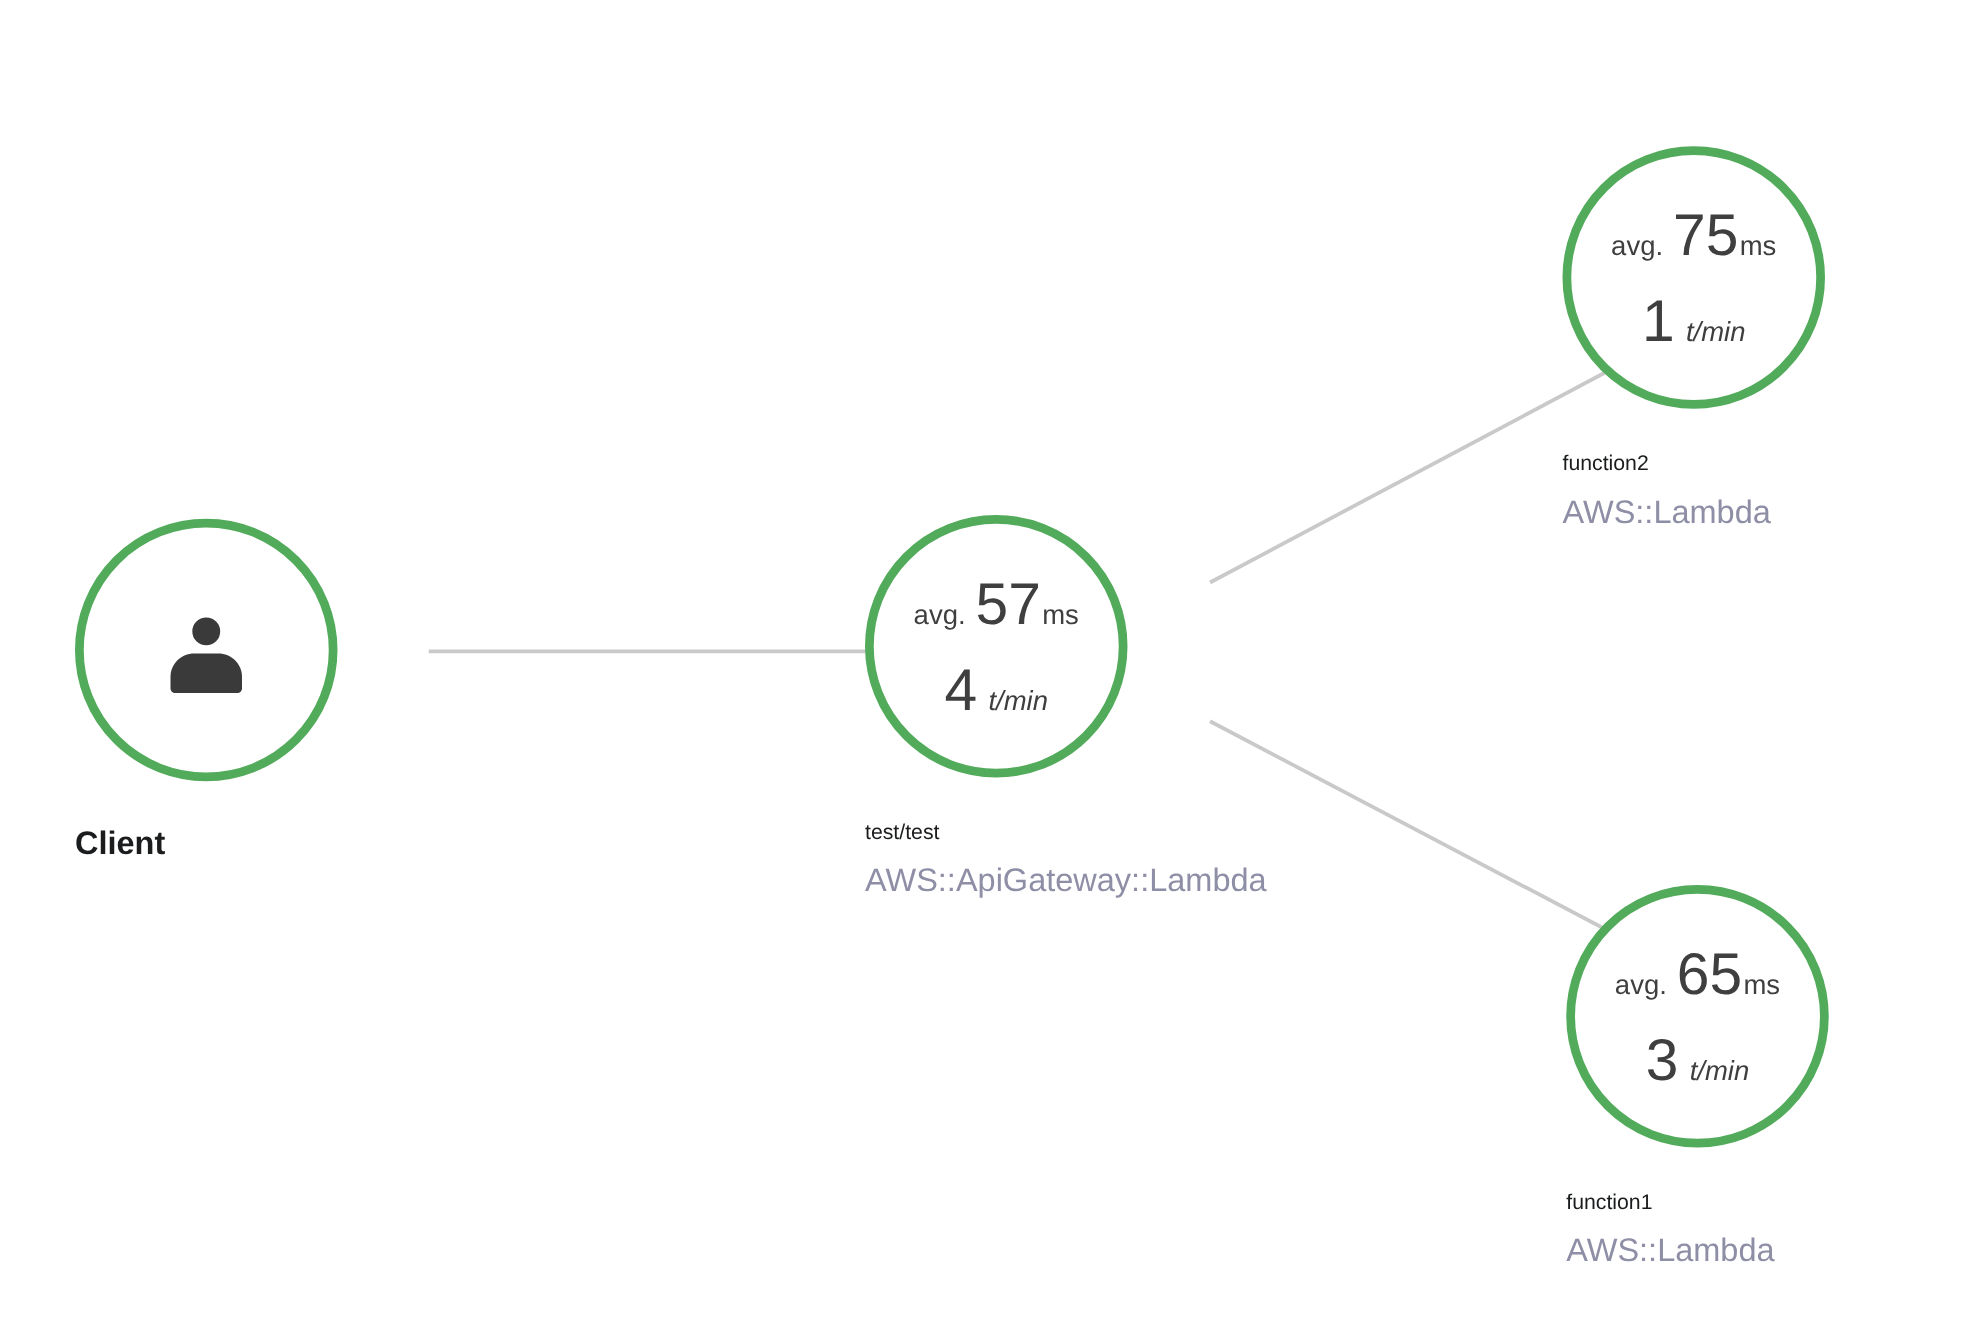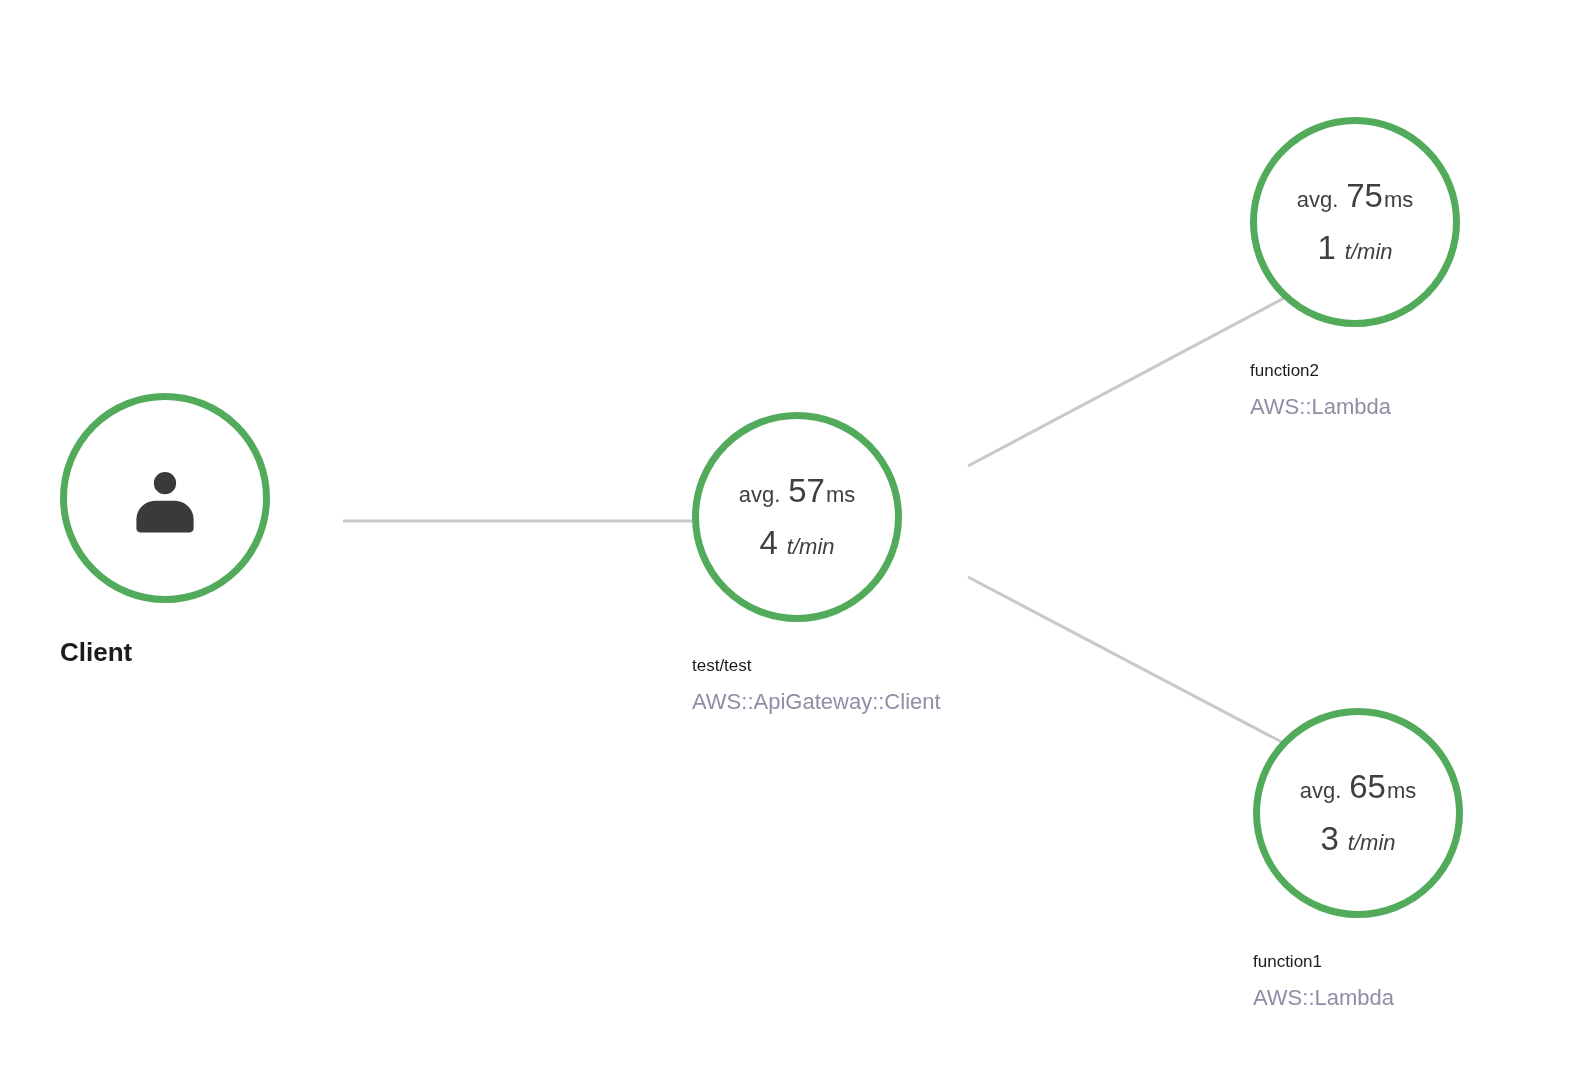--- a/index.html
+++ b/index.html
@@ -50,38 +50,38 @@
   .metric-line {
     display: flex;
     align-items: baseline;
     color: #3f3f3f;
     white-space: pre;
   }
   .metric-small {
     font-size: 22px;
   }
   .metric-big {
-    font-size: 33px;
+    font-size: 47px;
   }
   .unit-ms { margin-left: 1px; }
   .unit-rate { margin-left: 9px; font-style: italic; }
   .prefix-avg { margin-right: 8px; }
   .node-title {
     margin-top: 34px;
     font-size: 17px;
     color: #1a1c1e;
     text-align: center;
   }
   .node-title.bold {
     font-weight: 700;
     font-size: 26px;
   }
   .node-type {
     margin-top: 13px;
-    font-size: 22px;
+    font-size: 26px;
     color: #8e8ea6;
     text-align: center;
   }
   .person-icon-wrap {
     display: flex;
     align-items: center;
     justify-content: center;
   }
 </style>
 </head>
@@ -93,21 +93,21 @@
     <defs>
       <marker id="arrow" viewBox="0 0 10 10" refX="8.5" refY="5" markerWidth="8" markerHeight="7" orient="auto-start-reverse">
         <path d="M0 0 L10 5 L0 10 z" fill="#a3a3a3"></path>
       </marker>
     </defs>
     <line x1="343" y1="521" x2="732" y2="521" marker-end="url(#arrow)"></line>
     <line x1="968" y1="466" x2="1303" y2="288" marker-end="url(#arrow)"></line>
     <line x1="968" y1="577" x2="1312" y2="758" marker-end="url(#arrow)"></line>
   </svg>
 
-  <div class="node" style="left:60px; top:393px;">
+  <div class="node" style="left:60px; top:415px;">
     <div class="circle">
       <span class="person-icon-wrap">
         <svg width="66" height="72" viewBox="0 0 24 26" aria-hidden="true">
           <path d="M3.0 25.5 C 2.2 25.5 1.6 24.9 1.6 24.1 L 1.6 20.8 C 1.6 17.0 4.7 14.0 8.5 14.0 L 15.5 14.0 C 19.3 14.0 22.4 17.0 22.4 20.8 L 22.4 24.1 C 22.4 24.9 21.8 25.5 21.0 25.5 Z" fill="#3a3a3a"></path>
           <circle cx="12" cy="7.6" r="4.8" fill="#3a3a3a" stroke="#ffffff" stroke-width="1.5"></circle>
         </svg>
       </span>
     </div>
     <div class="node-title bold">Client</div>
   </div>
@@ -118,21 +118,21 @@
         <span class="metric-small prefix-avg">avg.</span>
         <span class="metric-big">57</span>
         <span class="metric-small unit-ms">ms</span>
       </div>
       <div class="metric-line">
         <span class="metric-big">4</span>
         <span class="metric-small unit-rate">t/min</span>
       </div>
     </div>
     <div class="node-title">test/test</div>
-    <div class="node-type">AWS::ApiGateway::Client</div>
+    <div class="node-type">AWS::ApiGateway::Lambda</div>
   </div>
 
   <div class="node" style="left:1250px; top:117px;">
     <div class="circle">
       <div class="metric-line">
         <span class="metric-small prefix-avg">avg.</span>
         <span class="metric-big">75</span>
         <span class="metric-small unit-ms">ms</span>
       </div>
       <div class="metric-line">

